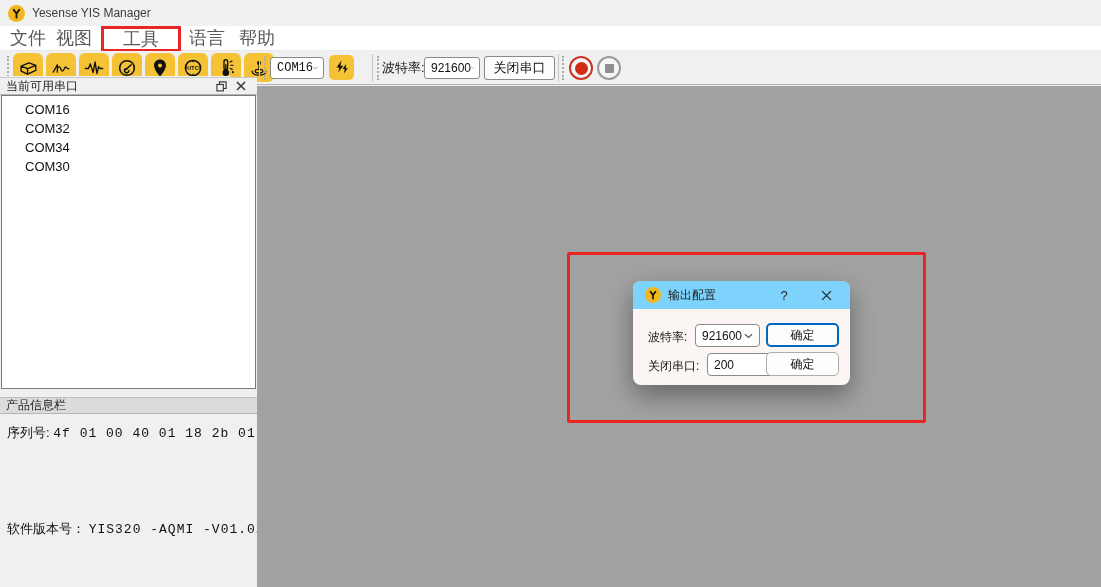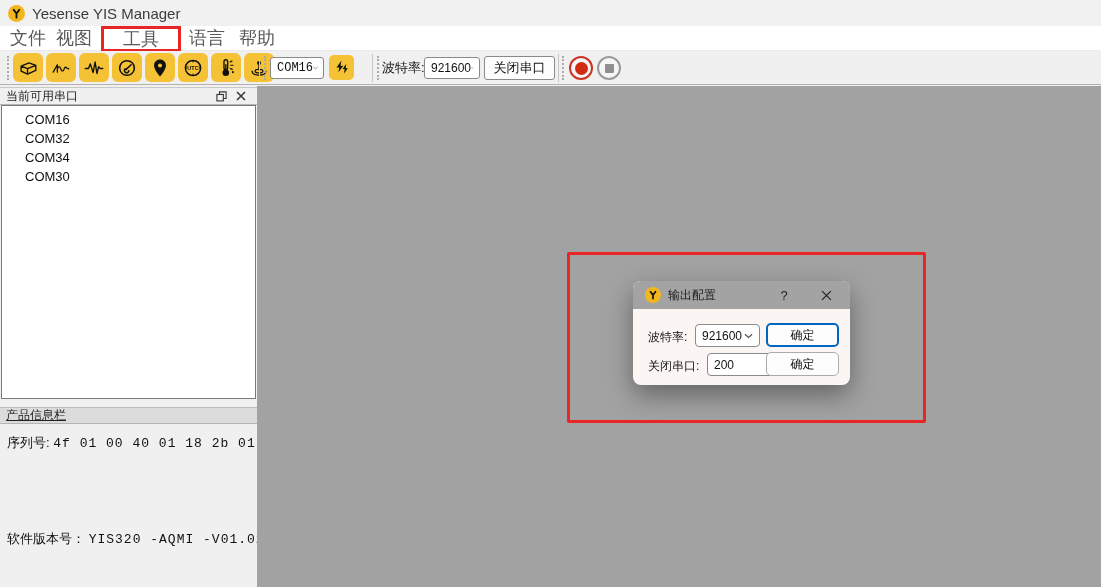--- a/index.html
+++ b/index.html
@@ -2,21 +2,21 @@
 <html><head>
 <meta charset="utf-8">
 <style>
   * { margin:0; padding:0; box-sizing:border-box; }
   html,body { width:1101px; height:587px; overflow:hidden; }
   body { font-family:"Liberation Sans", sans-serif; position:relative; background:#f0f0f0; }
 
   
   .titlebar { position:absolute; left:0; top:0; width:1101px; height:26px; background:#f1f1f1; display:flex; align-items:center; }
   .applogo { width:17px; height:17px; border-radius:50%; background:#f2b71e; margin-left:8px; display:flex; align-items:center; justify-content:center; flex:none; }
-  .title-text { margin-left:7px; font-size:15px; color:#3c3c3c; }
+  .title-text { margin-left:7px; font-size:12px; color:#3c3c3c; }
 
   
   .menubar { position:absolute; left:0; top:26px; width:1101px; height:25px; background:#ffffff; display:flex; align-items:center; padding-left:10px; border-bottom:1px solid #eaeaea; }
   .menu-item { font-size:18px; color:#595959; line-height:18px; white-space:nowrap; cursor:default; }
   .menu-item.m0 { margin-right:10px; }
   .menu-item.m1 { margin-right:9px; }
   .menu-item.m3 { margin-right:14px;text-align:right; }
   .menu-boxed { border:3px solid #e92525; padding:1px 19px; margin-top:1px; }
 
   
@@ -34,39 +34,39 @@
   .combo-baud { position:absolute; left:424px; top:6px; width:56px; height:22px; }
   .tb-label { position:absolute; top:0; height:34px; display:flex; align-items:center; font-size:13px; color:#111; }
   .close-serial { position:absolute; left:484px; top:5px; width:71px; height:24px; background:#fdfdfd; border:1px solid #8a8a8a; border-radius:3px; font-size:13px; color:#111; display:flex; align-items:center; justify-content:center; cursor:pointer; }
   .rec-btn { position:absolute; top:5px; width:24px; height:24px; border-radius:50%; background:#f6f6f6; display:flex; align-items:center; justify-content:center; cursor:pointer; }
   .rec-record { left:569px; border:2px solid #cd3322; }
   .rec-record .dot { width:13px; height:13px; border-radius:50%; background:#d02c12; }
   .rec-stop { left:597px; border:2px solid #9a9a9a; }
   .rec-stop .sq { width:9px; height:9px; border-radius:1px; background:#8f8f8f; }
 
   
-  .dock { position:absolute; left:0; top:86px; width:231px; height:501px; background:#f0f0f0; }
+  .dock { position:absolute; left:0; top:76px; width:231px; height:501px; background:#f0f0f0; }
   .dock-header { position:absolute; left:0; top:1px; width:257px; height:18px; background:#f0f0f0; border-top:1px solid #c8c8c8; border-bottom:1px solid #b5b5b5; display:flex; align-items:center; }
   .dock-title { font-size:12px; color:#222; margin-left:6px; flex:1; }
   .dock-hbtn { width:20px; height:16px; display:flex; align-items:center; justify-content:center; cursor:pointer; }
   .portlist { position:absolute; left:1px; top:19px; width:255px; height:294px; background:#ffffff; border:1px solid #7a7a7a; padding-top:4px; overflow:hidden; }
   .port-item { font-size:13px; color:#111; line-height:19px; padding-left:23px; cursor:pointer; }
   .info-header { position:absolute; left:0; top:321px; width:257px; height:17px; background:#dcdcdc; border-top:1px solid #bebebe; border-bottom:1px solid #b5b5b5; display:flex; align-items:center; }
-  .info-title { font-size:12px; color:#222; margin-left:6px;text-decoration:underline; }
+  .info-title { font-size:12px; color:#222; margin-left:6px; }
   .info-row { position:absolute; left:7px; font-size:13px; color:#111; white-space:nowrap; }
   .info-serial { top:348px;text-align:center; }
   .info-version { top:444px; }
   .mono-val { font-family:"Liberation Mono", monospace; font-size:13px; color:#111; letter-spacing:1px; }
 
   
   .workspace { position:absolute; left:257px; top:86px; width:844px; height:501px; background:#a2a2a2; }
 
   
   .dialog { position:absolute; left:633px; top:281px; width:217px; height:104px; border-radius:8px; background:#fbf6f3; box-shadow:0 10px 26px rgba(0,0,0,.38); }
-  .dlg-titlebar { position:absolute; left:0; top:0; width:217px; height:28px; background:#a3a3a3; border-radius:8px 8px 0 0; display:flex; align-items:center; }
+  .dlg-titlebar { position:absolute; left:0; top:0; width:217px; height:28px; background:#7dd3fc; border-radius:8px 8px 0 0; display:flex; align-items:center; }
   .dlg-logo { width:16px; height:16px; border-radius:50%; background:#f2b71e; margin-left:12px; display:flex; align-items:center; justify-content:center; flex:none; }
   .dlg-title { font-size:12px; color:#1a1a1a; margin-left:7px; }
   .dlg-help { position:absolute; left:141px; top:4px; width:20px; height:20px; display:flex; align-items:center; justify-content:center; font-size:13px; color:#222; cursor:pointer; }
   .dlg-close { position:absolute; left:182px; top:4px; width:22px; height:20px; display:flex; align-items:center; justify-content:center; cursor:pointer; }
   .dlg-row-label { position:absolute; font-size:12px; color:#111; }
   .dlg-combo { position:absolute; height:23px; background:#fff; border:1px solid #8a8a8a; border-radius:4px; display:flex; align-items:center; justify-content:space-between; padding:0 6px; cursor:pointer; }
   .dlg-combo .cb-text { font-size:12px; color:#111; }
   .dlg-btn { position:absolute; left:133px; width:73px; height:24px; background:#fdfdfd; border-radius:5px; font-size:12px; color:#111; display:flex; align-items:center; justify-content:center; cursor:pointer; }
   .dlg-btn.primary { border:2px solid #0067c0; }
   .dlg-btn.normal { border:1px solid #acacac; }

